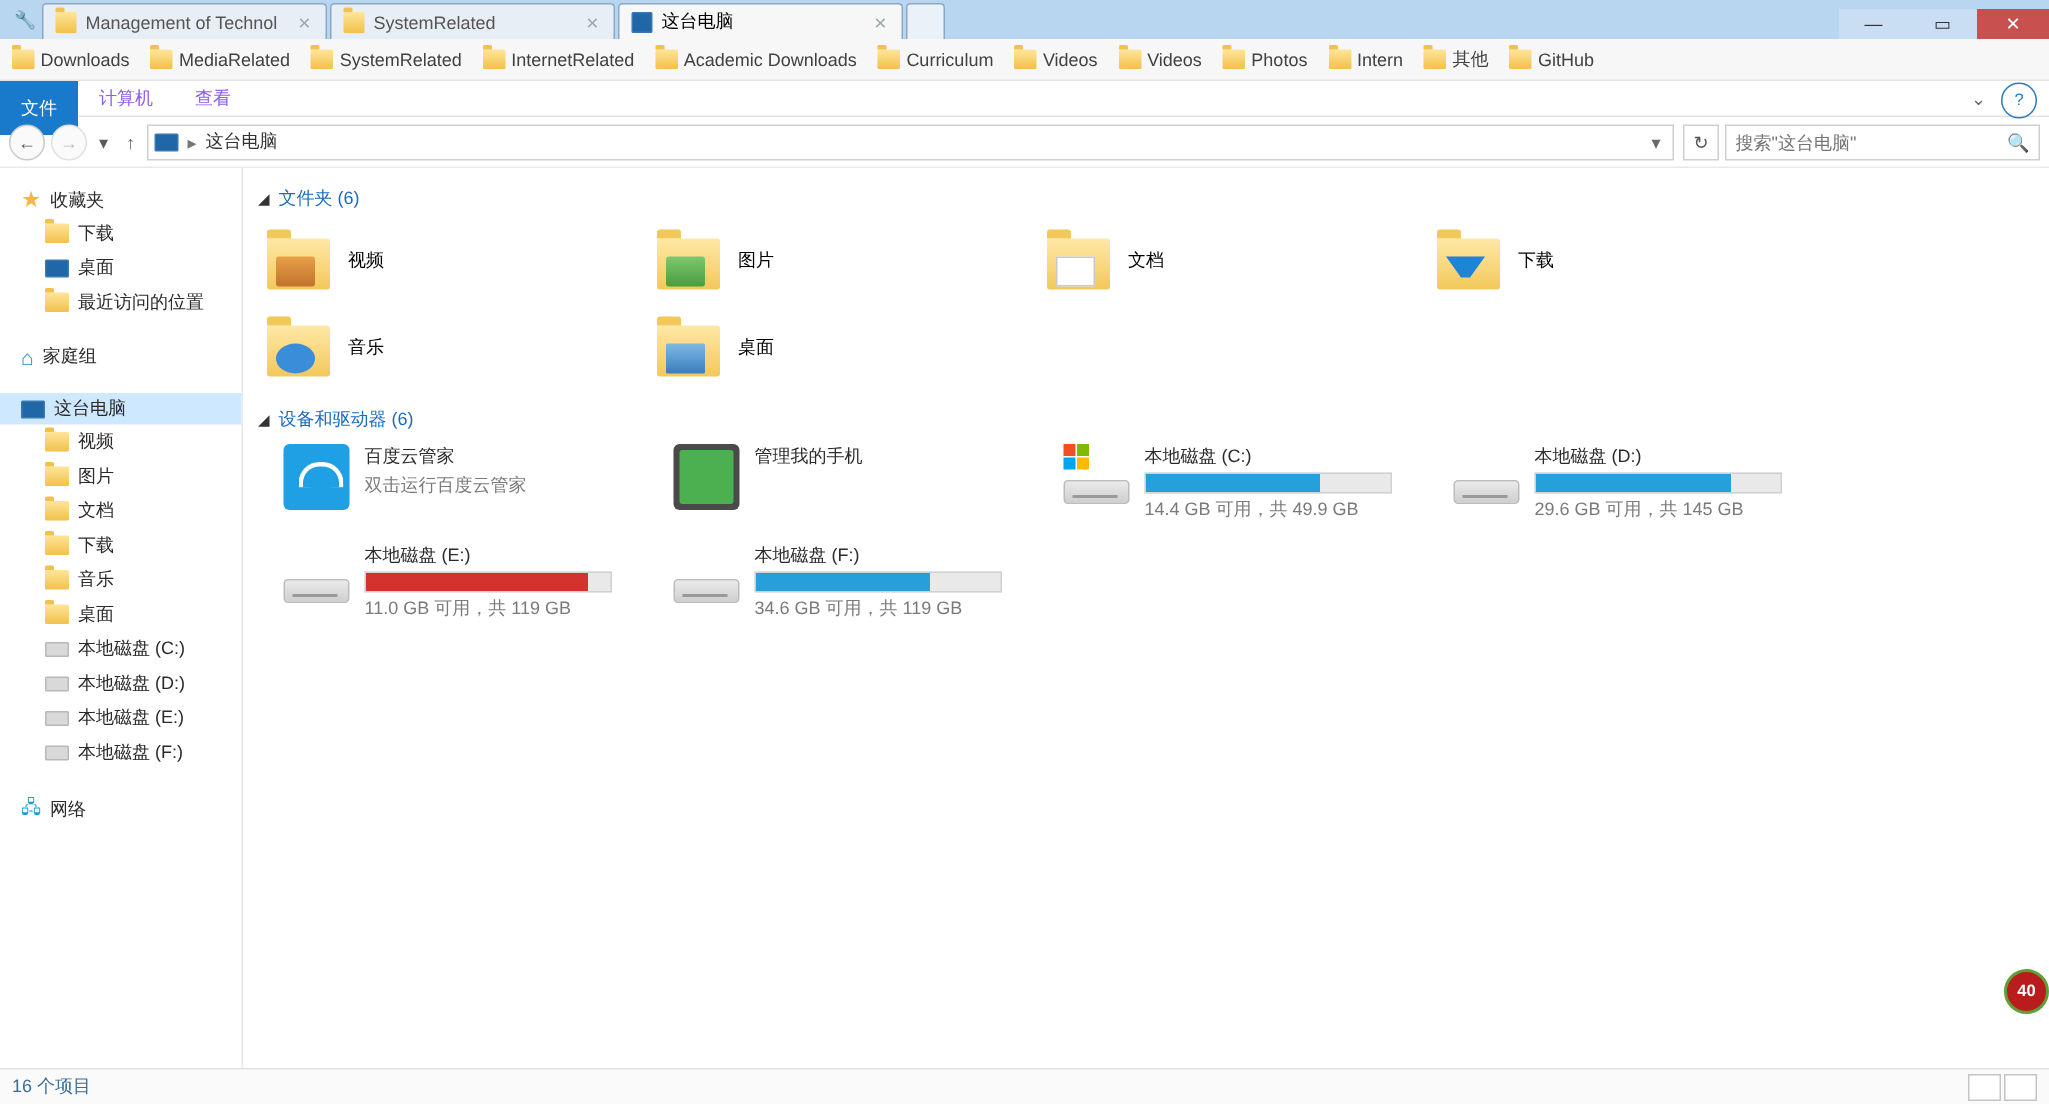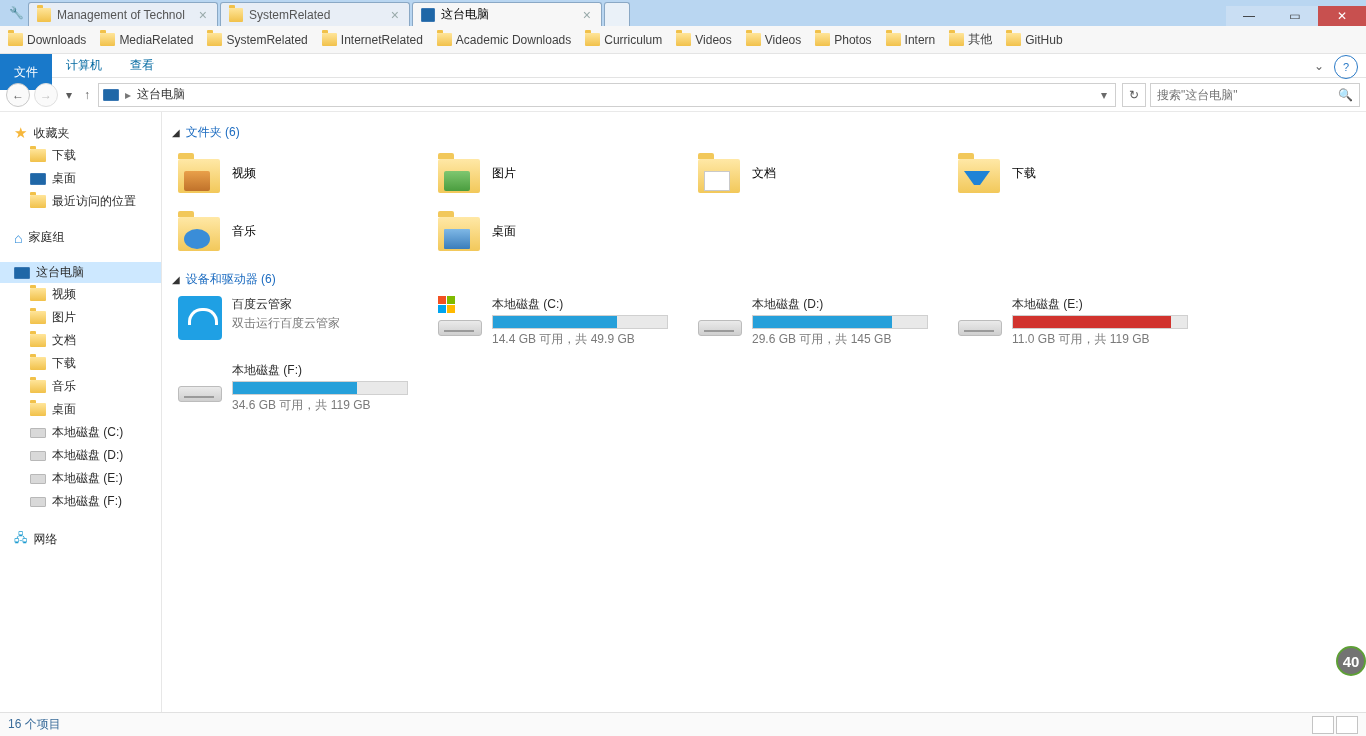--- a/index.html
+++ b/index.html
@@ -19,21 +19,21 @@
 
 
 .bookmarks { height:28px; background:#f7f7f7; border-bottom:1px solid #e4e4e4; display:flex; align-items:center; padding:0 8px; gap:14px; }
 .bookmarks .bm { display:flex; align-items:center; gap:4px; color:#414141; cursor:pointer; }
 .bm-icon { width:15px; height:13px; background:linear-gradient(#ffe59a,#f1c14a); border-radius:1px; position:relative; }
 .bm-icon::before { content:""; position:absolute; top:-3px; left:0; width:6px; height:3px; background:#f1c14a; border-radius:1px 1px 0 0; }
 
 
 .menubar { height:24px; background:#fff; display:flex; align-items:stretch; border-bottom:1px solid #e3e3e3; }
 .menubar .file { background:#1979ca; color:#fff; padding:18px 14px; display:flex; align-items:center; }
-.menubar .mitem { padding:0 14px; display:flex; align-items:center; color:#0369a1; cursor:pointer; }
+.menubar .mitem { padding:0 14px; display:flex; align-items:center; color:#8b5cf6; cursor:pointer; }
 .menubar .spacer { flex:1; }
 .menubar .caret { padding:0 10px; color:#666; display:flex; align-items:center; }
 .menubar .help { width:24px; height:24px; border-radius:50%; border:1px solid #2a7ac7; color:#2a7ac7; display:flex; align-items:center; justify-content:center; font-size:11px; margin:1px 8px 0 0; }
 
 
 .addrrow { height:34px; background:#fff; border-bottom:1px solid #e9e9e9; display:flex; align-items:center; padding:0 6px; gap:4px; }
 .navbtn { width:24px;height:24px;border:1px solid #c9c9c9;border-radius:50%;display:flex;align-items:center;justify-content:center;color:#5b5b5b;background:#fafafa; }
 .navbtn.disabled { color:#bdbdbd; border-color:#e0e0e0; }
 .small { color:#5b5b5b; padding:0 4px; }
 .addrbox { flex:1; height:24px; border:1px solid #cfcfcf; display:flex; align-items:center; padding:0 4px; gap:6px; }
@@ -73,21 +73,21 @@
 .bigfold .bf { width:42px;height:34px;background:linear-gradient(#ffe8a6,#f2c85a);border-radius:2px;position:absolute;bottom:0; }
 .bigfold .bf::before{content:"";position:absolute;top:-6px;left:0;width:16px;height:6px;background:#f2c85a;border-radius:2px 2px 0 0;}
 .bigfold .overlay { position:absolute; bottom:2px; left:6px; width:26px; height:20px; }
 .ov-video { background:linear-gradient(#e9a04a,#c0722a); border-radius:2px; }
 .ov-img { background:linear-gradient(#7fc770,#4a9d3e); border-radius:2px; }
 .ov-doc { background:#fff;border:1px solid #c9c9c9; }
 .ov-dl { width:0;height:0;border-left:10px solid transparent;border-right:10px solid transparent;border-top:14px solid #1f83d6; left:14px; bottom:0; }
 .ov-music { background:#3a8dd8;border-radius:50%;width:18px;height:18px;left:4px; }
 .ov-desk { background:linear-gradient(#7fb8e6,#3a7dbb);border-radius:1px; }
 
-.ditem { display:flex; gap:10px; height:56px; }
+.ditem { display:flex; gap:10px; height:56px;margin-left:11px; }
 .drive-icon { width:44px; height:40px; position:relative; }
 .drive-icon .base{position:absolute;bottom:0;width:44px;height:16px;background:linear-gradient(#eaeaea,#cfcfcf);border:1px solid #bcbcbc;border-radius:3px;}
 .drive-icon .slot{position:absolute;bottom:4px;left:6px;width:30px;height:2px;background:#9a9a9a;}
 .drive-icon .winlogo{position:absolute;top:0;left:0;width:18px;height:18px;}
 .winlogo div{position:absolute;width:8px;height:8px;}
 .winlogo .a{background:#f25022;} .winlogo .b{background:#7fba00;left:9px;} .winlogo .c{background:#00a4ef;top:9px;} .winlogo .d{background:#ffb900;top:9px;left:9px;}
 .dmeta { flex:1; display:flex; flex-direction:column; gap:2px; padding-right:30px; }
 .dname { color:#2b2b2b; }
 .dbar { height:14px; background:#e9e9e9; border:1px solid #d0d0d0; position:relative; }
 .dfill { height:100%; background:#26a0da; }
@@ -98,21 +98,21 @@
 .baidu { background:#1fa0e4; position:relative; }
 .baidu::after{content:"";position:absolute;top:12px;left:10px;width:24px;height:14px;border:3px solid #fff;border-bottom:none;border-radius:14px 14px 0 0;}
 .phone { background:#4a4a4a;position:relative; }
 .phone::after{content:"";position:absolute;inset:4px;background:#4caf50;border-radius:2px;}
 
 
 .status { position:absolute; left:0; right:0; bottom:0; height:24px; border-top:1px solid #e1e1e1; background:#fafafa; display:flex; align-items:center; padding:0 8px; color:#3a6c9a; }
 .status .viewbtn { margin-left:auto; display:flex; gap:2px; }
 .status .vb { width:22px;height:18px;border:1px solid #c4c4c4;background:#fff; }
 
-.badge { position:absolute; right:0; bottom:60px; width:30px;height:30px;border-radius:50%;background:#737373;border:2px solid #5ea036;color:#fff;display:flex;align-items:center;justify-content:center;font-weight:bold;font-size:15px; }
+.badge { position:absolute; right:0; bottom:60px; width:30px;height:30px;border-radius:50%;background:#b91c1c;border:2px solid #5ea036;color:#fff;display:flex;align-items:center;justify-content:center;font-weight:bold;font-size:11px; }
 </style>
 </head>
 <body>
 
 <div class="tabstrip">
   <div class="tab-handle">🔧</div>
   <div class="tab">
     <span class="fi bm-icon"></span>
     <span>Management of Technol</span>
     <span class="close">×</span>
@@ -351,20 +351,26 @@
     <div class="grid">
 
       <div class="ditem">
         <div class="appicon baidu"></div>
         <div class="dmeta">
           <span class="dname">百度云管家</span>
           <span class="dtext">双击运行百度云管家</span>
         </div>
       </div>
       <div class="ditem">
+        <div class="appicon phone"></div>
+        <div class="dmeta">
+          <span class="dname">管理我的手机</span>
+        </div>
+      </div>
+      <div class="ditem">
         <div class="drive-icon">
             <div class="winlogo">
               <div class="a"></div>
               <div class="b"></div>
               <div class="c"></div>
               <div class="d"></div>
             </div>
             <div class="base"></div>
             <div class="slot"></div>
           </div>

